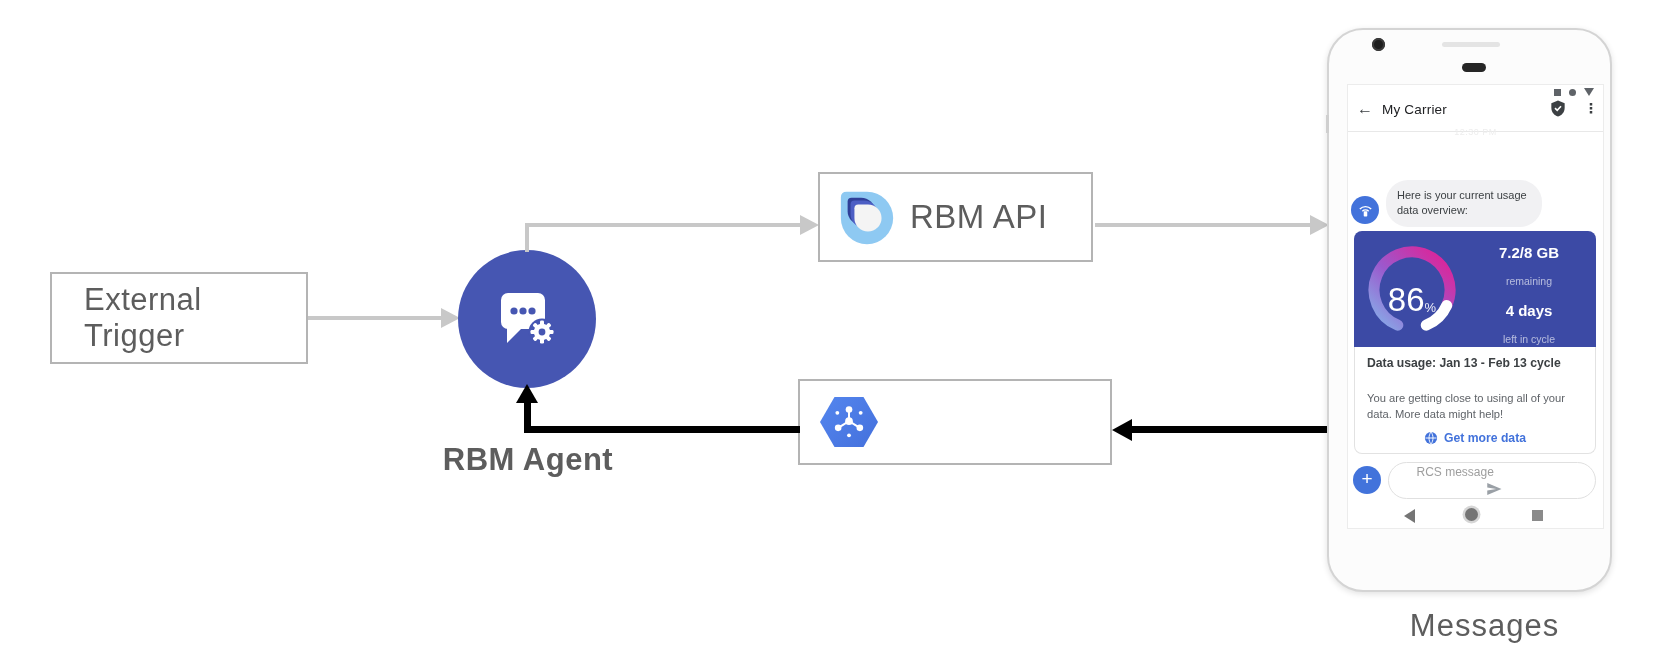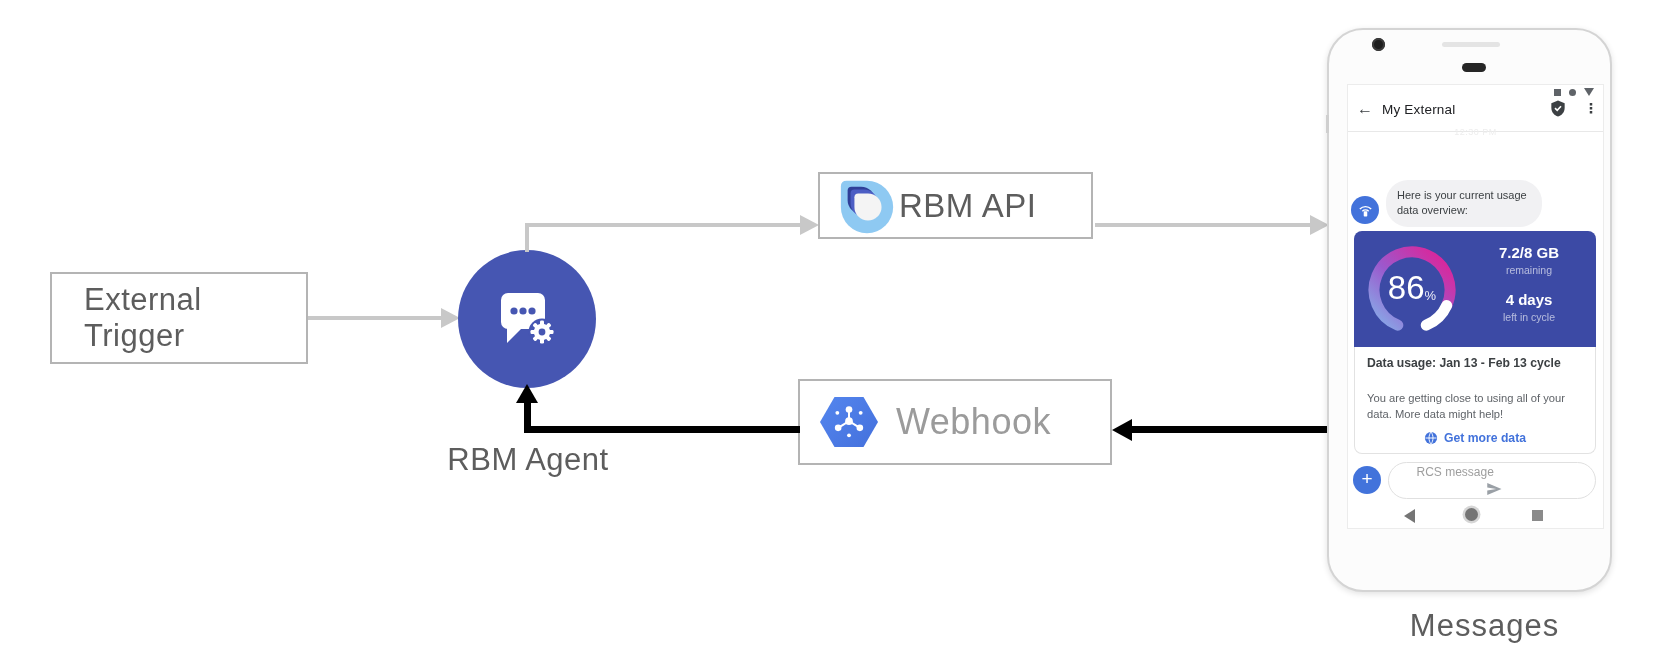--- a/index.html
+++ b/index.html
@@ -43,27 +43,27 @@
             color:#ededed;letter-spacing:.5px;}
   .avatar{position:absolute;left:3px;top:111px;width:28px;height:28px;border-radius:50%;
           background:#4272db;display:flex;align-items:center;justify-content:center;}
   .bubble{position:absolute;left:38px;top:95px;width:156px;box-sizing:border-box;background:#f1f1f3;
           border-radius:22px;padding:8px 11px;font-size:11px;line-height:1.4;color:#3c4043;}
   .card{position:absolute;left:6px;top:146px;width:242px;}
   .card-blue{position:relative;height:116px;background:#3c4aa5;border-radius:8px 8px 0 0;}
   .card-white{position:relative;background:#fff;border:1px solid #e2e2e2;border-top:none;
               border-radius:0 0 8px 8px;box-sizing:border-box;padding:9px 12px 8px;}
   .gauge-wrap{position:absolute;left:8px;top:7px;width:100px;height:100px;}
-  .gauge-text{position:absolute;left:0;top:0;width:100%;height:100%;display:flex;
+  .gauge-text{position:absolute;left:0;top:12px;width:100%;height:100%;display:flex;
               align-items:center;justify-content:center;color:#fff;font-weight:300;}
   .gauge-text .big{font-size:33px;}
   .gauge-text .small{font-size:13px;transform:translateY(7px);opacity:.9;}
   .card-stats{position:absolute;left:116px;top:13px;width:118px;text-align:center;color:#fff;}
   .stat-v{font-size:15px;font-weight:bold;}
-  .stat-l{font-size:10.5px;color:rgba(255,255,255,.62);margin-top:3px;}
+  .stat-l{font-size:10.5px;color:rgba(255,255,255,.62);margin-top:14px;}
   .stat-gap{height:15px;}
   .cw-title{font-size:12.2px;font-weight:bold;color:#3c4043;}
   .cw-body{font-size:11.2px;color:#5f6368;line-height:1.45;margin-top:20px;}
   .cw-action{margin-top:9px;display:flex;align-items:center;justify-content:center;gap:6px;
              cursor:pointer;}
   .cw-action span{font-size:12.2px;font-weight:bold;color:#4272db;}
   .plusbtn{position:absolute;left:5px;top:381px;width:28px;height:28px;border-radius:50%;
            background:#4273db;color:#fff;font-size:19px;line-height:26px;text-align:center;
            font-weight:300;}
   .pill{position:absolute;left:40px;top:377px;width:208px;height:37px;border:1.5px solid #e0e0e0;
@@ -116,27 +116,27 @@
           <rect x="-2" y="-11.5" width="4" height="5" rx="1.2" transform="rotate(180)"></rect>
           <rect x="-2" y="-11.5" width="4" height="5" rx="1.2" transform="rotate(225)"></rect>
           <rect x="-2" y="-11.5" width="4" height="5" rx="1.2" transform="rotate(270)"></rect>
           <rect x="-2" y="-11.5" width="4" height="5" rx="1.2" transform="rotate(315)"></rect>
           <circle r="8.2"></circle>
         </g>
         <circle r="3.4" fill="#4656b2"></circle>
       </g>
     </svg>
   </div>
-  <div class="dlabel abs" style="left:408px;top:442px;width:240px;text-align:center;font-size:31px;">RBM Agent</div>
+  <div class="dlabel abs" style="left:408px;top:442px;width:240px;text-align:center;font-size:31px;font-weight:bold;">RBM Agent</div>
 
   <div class="gline" style="left:525px;top:225px;width:4px;height:27px;"></div>
   <div class="gline" style="left:525px;top:223px;width:277px;height:4px;"></div>
   <div class="ghead-r" style="left:800px;top:215px;"></div>
 
-  <div class="dbox" style="left:818px;top:172px;width:275px;height:67px;justify-content:flex-start;padding-left:16px;gap:1px;">
+  <div class="dbox" style="left:818px;top:172px;width:275px;height:90px;justify-content:flex-start;padding-left:16px;gap:12px;">
     <svg width="62" height="62" viewBox="0 0 64 64">
       <path d="M 32 6 A 27 27 0 1 1 5 33 L 5 12 Q 5 6 11 6 Z" fill="#8ec9f2"></path>
       <path d="M 26 12 A 14 14 0 1 1 12 26 L 12 16 Q 12 12 16 12 Z" fill="#2f3f98"></path>
       <path d="M 29 15 A 14 14 0 1 1 15 29 L 15 19 Q 15 15 19 15 Z" fill="#4c5ec4"></path>
       <path d="M 33 19 A 14 14 0 1 1 19 33 L 19 23 Q 19 19 23 19 Z" fill="#f4f4f4"></path>
     </svg>
     <div class="dlabel" style="font-size:33px;">RBM API</div>
   </div>
 
   <div class="gline" style="left:1095px;top:223px;width:217px;height:4px;"></div>
@@ -154,21 +154,20 @@
           <circle cx="30" cy="25" r="4.6"></circle>
           <circle cx="30" cy="11" r="4"></circle>
           <circle cx="17" cy="33" r="4"></circle>
           <circle cx="43" cy="33" r="4"></circle>
           <circle cx="16" cy="15" r="2.3"></circle>
           <circle cx="44" cy="15" r="2.3"></circle>
           <circle cx="30" cy="42" r="2.3"></circle>
         </g>
       </svg>
     </div>
-    <div class="dlabel" style="font-size:36px;color:#9b9b9b;">Webhook</div>
   </div>
 
   <div class="bline" style="left:1130px;top:426px;width:202px;height:7px;"></div>
   <div class="bhead-l" style="left:1112px;top:419px;"></div>
 
   <div class="bline" style="left:524px;top:426px;width:276px;height:7px;"></div>
   <div class="bline" style="left:524px;top:400px;width:7px;height:30px;"></div>
   <div class="bhead-u" style="left:516px;top:384px;"></div>
 
   <div class="phone">
@@ -180,21 +179,21 @@
     <div class="screen">
 
       <div class="statusicons">
         <div class="st-square"></div>
         <div class="st-circle"></div>
         <div class="st-tri"></div>
       </div>
 
       <div class="hdr">
         <span class="abs" style="left:9px;top:2px;font-size:16px;color:#3c4043;">←</span>
-        <span class="abs" style="left:34px;top:4px;font-size:13.5px;color:#202124;letter-spacing:.2px;">My External</span>
+        <span class="abs" style="left:34px;top:4px;font-size:13.5px;color:#202124;letter-spacing:.2px;">My Carrier</span>
         <svg class="abs" style="left:202px;top:1px;" width="16" height="19" viewBox="0 0 24 26">
           <path d="M12 1 L22 5 V12 C22 18.5 17.8 23.6 12 25 C6.2 23.6 2 18.5 2 12 V5 Z" fill="#3c4043"></path>
           <polyline points="7.5,12.5 10.8,15.8 16.5,9.5" stroke="#ffffff" stroke-width="2.4" fill="none"></polyline>
         </svg>
         <span class="abs" style="left:236px;top:2px;font-size:14px;font-weight:bold;color:#3c4043;">⋮</span>
       </div>
       <div class="hdr-divider"></div>
       <div class="faint-ts">12:30 PM</div>
 
       <div class="avatar">

